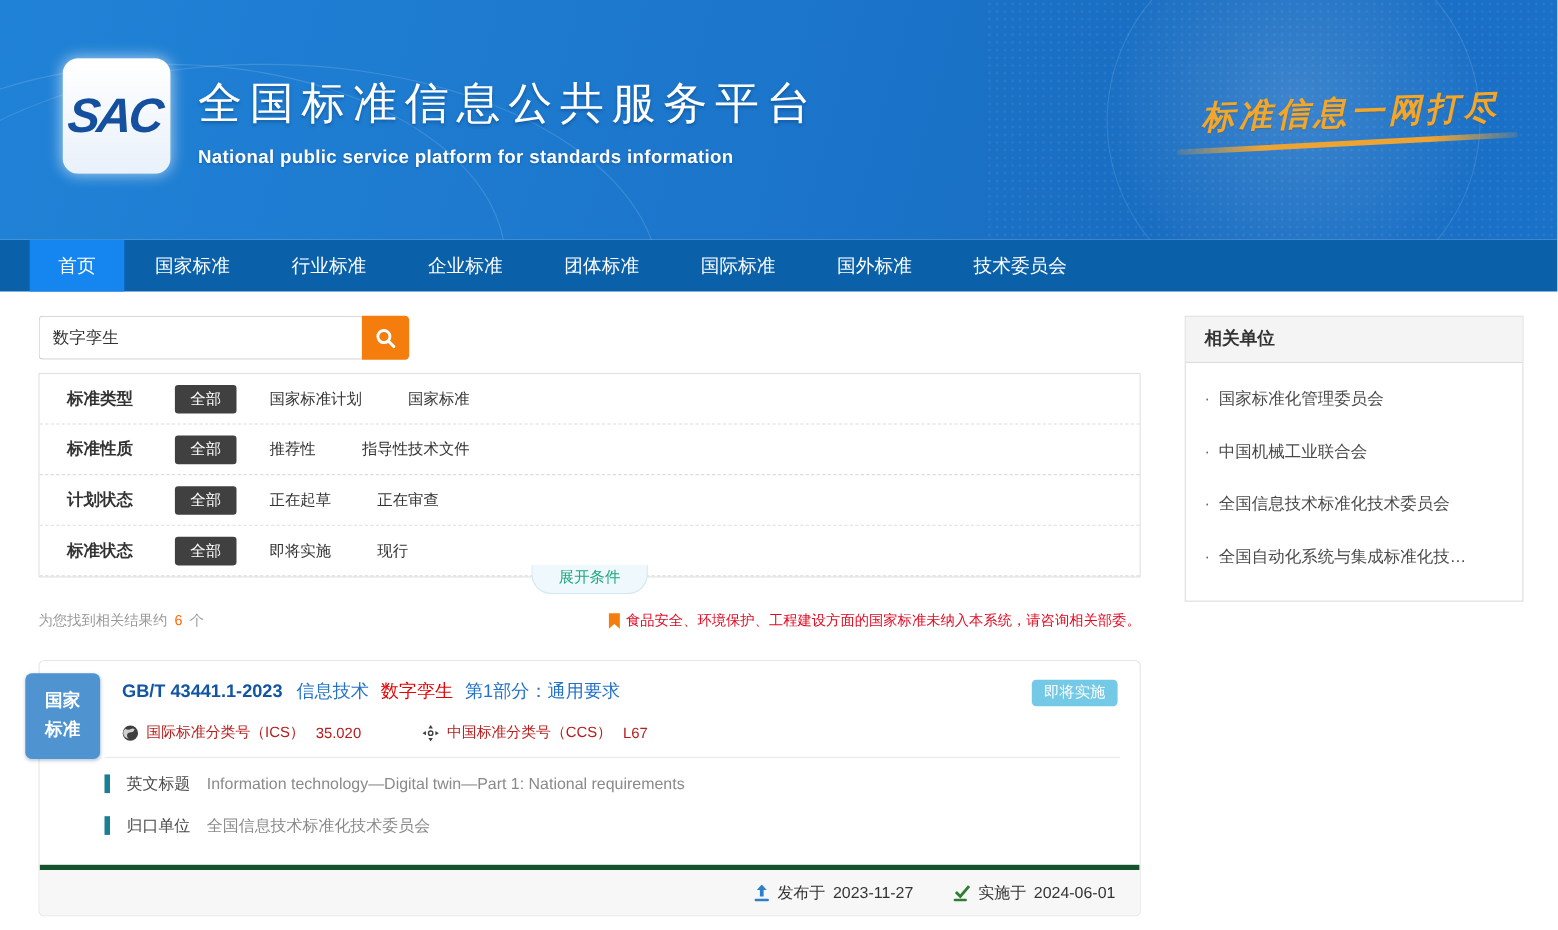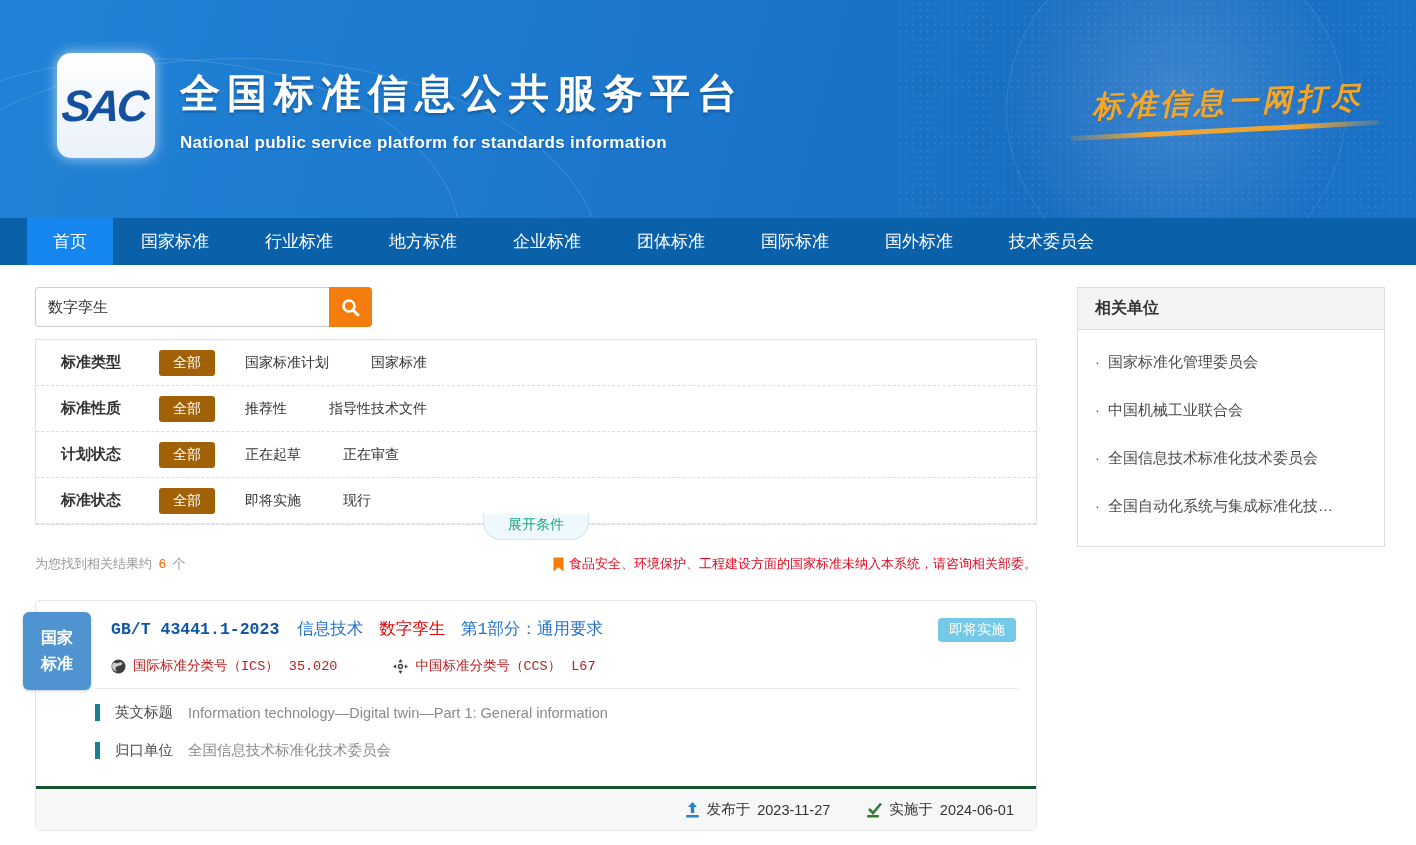--- a/index.html
+++ b/index.html
@@ -32,21 +32,21 @@
     background:linear-gradient(180deg,#ffffff 0%,#e9f1fa 100%);
     box-shadow:0 0 14px rgba(255,255,255,.65);
     display:flex; align-items:center; justify-content:center;
   }
   .logo-text {
     font-style:italic; font-weight:800; font-size:44px; letter-spacing:-3px;
     color:#14509e; transform:skewX(-6deg); padding-right:4px;
   }
   .title-block { position:absolute; left:180px; top:66px; color:#fff; }
   .site-title {
-    font-size:40px; font-weight:700; letter-spacing:7px; white-space:nowrap;
+    font-size:40px; font-weight:400; letter-spacing:7px; white-space:nowrap;
     text-shadow:0 2px 3px rgba(0,40,90,.40);
   }
   .site-subtitle {
     margin-top:12px; font-size:17px; font-weight:600; letter-spacing:.3px;
     text-shadow:0 1px 2px rgba(0,40,90,.35);
   }
   .slogan {
     position:absolute; right:52px; top:82px; font-size:30px; font-weight:800; font-style:italic;
     color:#f3a72a; letter-spacing:4px; transform:rotate(-2deg); white-space:nowrap;
     text-shadow:0 1px 1px rgba(120,60,0,.25);
@@ -83,21 +83,21 @@
   .search-btn {
     width:43px; height:40px; background:#f57d0d; border:none; border-radius:0 4px 4px 0;
     display:flex; align-items:center; justify-content:center; cursor:pointer;
   }
   
   .filter-box { position:relative; border:1px solid #e2e2e2; margin-top:12px; background:#fff; }
   .filter-row { display:flex; align-items:center; height:46px; padding-left:25px; border-bottom:1px dashed #ddd; }
   .filter-row:last-child { border-bottom:none; }
   .filter-label { font-size:15px; font-weight:700; color:#333; width:98px; flex:none; }
   .all-btn {
-    background:#a16207; color:#fff; font-size:14px; padding:4px 14px; border-radius:3px;
+    background:#404040; color:#fff; font-size:14px; padding:4px 14px; border-radius:3px;
     margin-right:30px; cursor:pointer; border:none;
   }
   .filter-opt { font-size:14px; color:#333; margin-right:42px; cursor:pointer; }
   .expand-tab {
     position:absolute; left:50%; bottom:-16px; transform:translateX(-50%);
     background:#eef8fd; border:1px solid #cfe7f4; border-top:1px solid #fff;
     border-radius:0 0 18px 18px; padding:2px 24px 5px; font-size:14px; color:#1fa882; cursor:pointer;
     white-space:nowrap;
   }
   
@@ -106,21 +106,21 @@
   .summary .count { color:#f60; margin:0 3px; }
   .notice { display:flex; align-items:center; font-size:13px; color:#e30920; gap:5px; }
   
   .result-card { position:relative; border:1px solid #e6e6e6; border-radius:5px; margin-top:27px; }
   .type-badge {
     position:absolute; left:-13px; top:11px; width:68px; height:78px; border-radius:6px;
     background:#4f94d0; color:#fff; font-size:16px; font-weight:700;
     display:flex; flex-direction:column; align-items:center; justify-content:center; line-height:1.6;
     box-shadow:0 1px 3px rgba(0,60,120,.25);
   }
-  .card-top { padding:17px 20px 13px 75px;font-family:Liberation Mono, monospace; }
+  .card-top { padding:17px 20px 13px 75px; }
   .title-row { display:flex; justify-content:space-between; align-items:flex-start; }
   .std-title { font-size:16.5px; cursor:pointer; }
   .std-title .code { font-weight:700; color:#1256a3; margin-right:8px; }
   .std-title .t1 { color:#2472c8; margin-right:6px; }
   .std-title .hl { color:#e60000; margin-right:6px; }
   .std-title .t2 { color:#2472c8; }
   .status-pill {
     background:#74cae6; color:#fff; font-size:14px; padding:3px 11px; border-radius:4px; white-space:nowrap;
   }
   .meta-row { margin-top:15px; display:flex; align-items:center; font-size:13.5px; color:#b91c1c;gap:24px; }
@@ -128,21 +128,21 @@
   .meta-item + .meta-item { margin-left:32px; }
   .meta-val { margin-left:3px; }
   .card-divider { height:1px; background:#e8e8e8; margin:0 18px 0 59px; }
   .card-mid { padding:14px 20px 26px 59px; }
   .info-row { display:flex; align-items:center; }
   .info-row + .info-row { margin-top:19px; }
   .info-bar { width:5px; height:17px; background:#1a7f93; margin-right:15px; flex:none; }
   .info-label { font-size:14.5px; color:#4a4a4a; margin-right:15px; white-space:nowrap; }
   .info-value { font-size:14.5px; color:#8a8a8a; }
   .card-footer {
-    background:#f7f7f7; border-top:3px solid #14532d; border-radius:0 0 5px 5px;
+    background:#f7f7f7; border-top:5px solid #14532d; border-radius:0 0 5px 5px;
     padding:11px 22px; display:flex; justify-content:flex-end; gap:36px; align-items:center;
   }
   .date-item { display:flex; align-items:center; gap:7px; font-size:14.5px; color:#333; }
   
   .related-box { border:1px solid #ddd; }
   .related-header {
     background:#f4f4f4; border-bottom:1px solid #ddd; padding:10px 17px;
     font-size:16px; font-weight:700; color:#333;
   }
   .related-list { padding:8px 17px 16px; }
@@ -169,21 +169,20 @@
     <div class="site-subtitle">National public service platform  for standards information</div>
   </div>
   <div class="slogan">标准信息一网打尽</div>
   <div class="slogan-underline"></div>
 </div>
 
 <div class="nav">
   <a class="nav-item active">首页</a>
   <a class="nav-item">国家标准</a>
   <a class="nav-item">行业标准</a>
-  <a class="nav-item">地方标准</a>
   <a class="nav-item">企业标准</a>
   <a class="nav-item">团体标准</a>
   <a class="nav-item">国际标准</a>
   <a class="nav-item">国外标准</a>
   <a class="nav-item">技术委员会</a>
 </div>
 
 <div class="content">
 
   <div class="left-col">
@@ -292,21 +291,21 @@
           </div>
         </div>
       </div>
 
       <div class="card-divider"></div>
 
       <div class="card-mid">
         <div class="info-row">
           <span class="info-bar"></span>
           <span class="info-label">英文标题</span>
-          <span class="info-value">Information technology—Digital twin—Part 1: General information</span>
+          <span class="info-value">Information technology—Digital twin—Part 1: National requirements</span>
         </div>
         <div class="info-row">
           <span class="info-bar"></span>
           <span class="info-label">归口单位</span>
           <span class="info-value">全国信息技术标准化技术委员会</span>
         </div>
       </div>
 
       <div class="card-footer">
         <div class="date-item">

